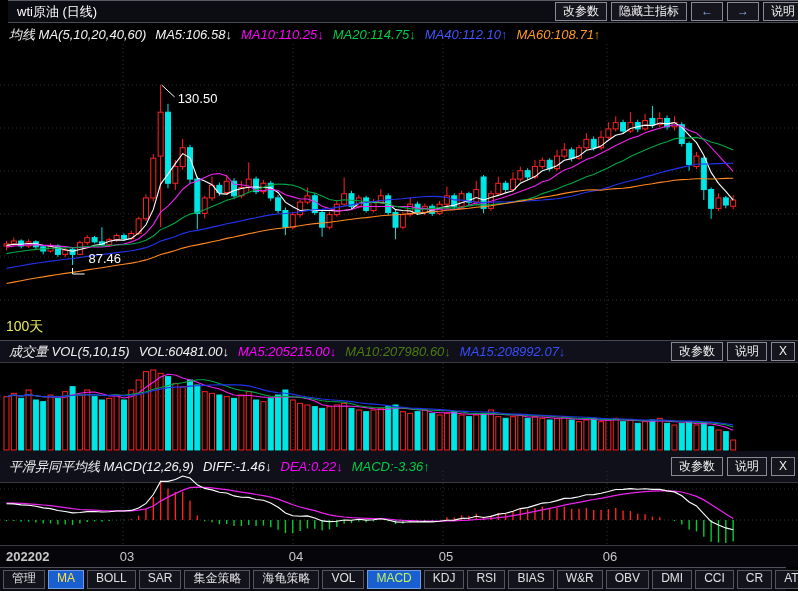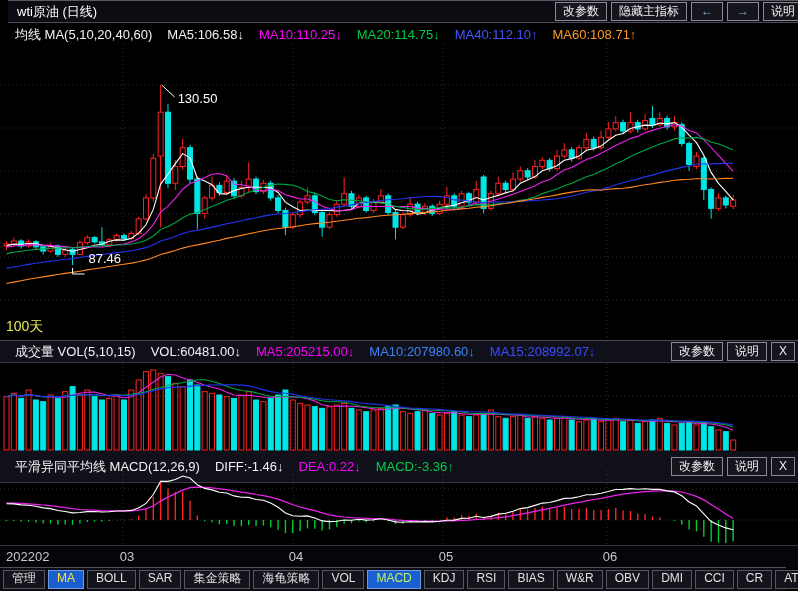--- a/index.html
+++ b/index.html
@@ -11,21 +11,21 @@
             display:flex;align-items:center;}
   .title{margin-left:9px;font-size:13px;color:#ffffff;}
   .tb-right{margin-left:auto;display:flex;align-items:center;margin-right:3px;}
   .btn{display:inline-block;border:1px solid #8a8a94;background:#15151e;color:#f0f0f0;
        font-size:12px;line-height:16px;height:17px;padding:0 7px;margin-left:4px;
        white-space:nowrap;cursor:default;}
   .btn.arrow{color:#8cb4e6;font-weight:bold;padding:0 9px;}
   
   .infobar{position:absolute;left:0;width:798px;font-size:13px;white-space:nowrap;}
   #ma-info{top:26px;height:18px;}
-  .seg{margin-left:15px;}
+  .seg{margin-left:9px;font-style:italic;}
   
   .paneheader{position:absolute;left:0;width:798px;background:#10101a;
               border-top:1px solid #4a4a54;border-bottom:1px solid #3a3a44;box-sizing:border-box;
               display:flex;align-items:center;font-size:13px;}
   #vol-header{top:340px;height:23px;}
   #macd-header{top:451px;height:32px;border-top:none;}
   .ph-right{margin-left:auto;display:flex;align-items:center;margin-right:3px;}
   
   svg.pane{position:absolute;left:0;display:block;}
   #main-chart{top:44px;}
@@ -286,21 +286,21 @@
       <g>
         <polyline points="161.64,41 174.64,53" fill="none" stroke="#ffffff" stroke-width="1"></polyline>
         <text x="177.64" y="59" fill="#ffffff" font-size="13px">130.50</text>
         <polyline points="72.56,223.99328000000006 72.56,229.99328000000006 84.56,229.99328000000006" fill="none" stroke="#ffffff" stroke-width="1"></polyline>
         <text x="88.56" y="218.99328000000006" fill="#ffffff" font-size="13px">87.46</text>
       </g>
       <text x="6" y="287" fill="#e8e85a" font-size="14px">100天</text>
     </svg>
 
   <div class="paneheader" id="vol-header">
-    <span id="vol-info"><span class="seg" style="color: rgb(242, 242, 242);">成交量 VOL(5,10,15)</span><span class="seg" style="color: rgb(242, 242, 242);">VOL:60481.00↓</span><span class="seg" style="color: rgb(255, 0, 255);">MA5:205215.00↓</span><span class="seg" style="color: #3b82f6; text-align: right;">MA10:207980.60↓</span><span class="seg" style="color: rgb(58, 76, 255);">MA15:208992.07↓</span></span>
+    <span id="vol-info"><span class="seg" style="color: rgb(242, 242, 242);">成交量 VOL(5,10,15)</span><span class="seg" style="color: rgb(242, 242, 242);">VOL:60481.00↓</span><span class="seg" style="color: rgb(255, 0, 255);">MA5:205215.00↓</span><span class="seg" style="color: #4d7c0f; text-align: right;">MA10:207980.60↓</span><span class="seg" style="color: rgb(58, 76, 255);">MA15:208992.07↓</span></span>
     <span class="ph-right">
       <span class="btn">改参数</span>
       <span class="btn">说明</span>
       <span class="btn">X</span>
     </span>
   </div>
 
   <svg class="pane" id="vol-chart" width="798" height="88">
       <g>
         <line x1="0" y1="33" x2="798" y2="33" stroke="#303030" stroke-dasharray="1,3"></line>
@@ -538,21 +538,21 @@
         <line x1="725.8199999999999" y1="49" x2="725.8199999999999" y2="72" stroke="#00cc33" stroke-width="1.4"></line>
         <line x1="733.16" y1="49" x2="733.16" y2="70.44944313117402" stroke="#00cc33" stroke-width="1.4"></line>
       </g>
       <g>
         <polyline points="6.5,31.8 13.8,32.1 21.2,32.4 28.5,32.8 35.9,33.3 43.2,34.0 50.5,34.7 57.9,35.7 65.2,36.6 72.6,37.7 79.9,38.5 87.2,38.9 94.6,39.2 101.9,39.6 109.3,39.8 116.6,39.8 123.9,39.9 131.3,39.8 138.6,39.2 146.0,37.9 153.3,35.0 160.6,30.1 168.0,26.1 175.3,22.6 182.7,19.1 190.0,16.7 197.3,16.1 204.7,16.4 212.0,16.9 219.4,17.8 226.7,18.6 234.0,19.9 241.4,21.1 248.7,22.2 256.1,23.5 263.4,24.6 270.7,26.1 278.1,28.1 285.4,30.9 292.8,33.7 300.1,36.0 307.4,37.8 314.8,39.6 322.1,41.8 329.5,43.8 336.8,45.2 344.1,46.0 351.5,46.6 358.8,47.0 366.2,47.4 373.5,47.7 380.8,47.7 388.2,48.0 395.5,48.8 402.9,49.4 410.2,49.6 417.5,49.9 424.9,50.0 432.2,50.2 439.6,50.2 446.9,50.0 454.2,49.8 461.6,49.5 468.9,49.2 476.3,48.5 483.6,48.1 490.9,47.5 498.3,46.7 505.6,45.8 513.0,44.7 520.3,43.3 527.6,41.9 535.0,40.4 542.3,38.8 549.7,37.3 557.0,35.8 564.3,34.1 571.7,32.7 579.0,31.3 586.4,29.8 593.7,28.5 601.0,27.3 608.4,25.9 615.7,24.4 623.1,23.2 630.4,22.1 637.7,21.3 645.1,20.6 652.4,20.2 659.8,19.8 667.1,19.9 674.4,20.1 681.8,21.0 689.1,23.0 696.5,25.4 703.8,28.9 711.1,33.5 718.5,38.2 725.8,43.0 733.2,47.5" fill="none" stroke="#ee22ee" stroke-width="1.2"></polyline>
         <polyline points="6.5,32.8 13.8,32.9 21.2,33.9 28.5,34.2 35.9,35.3 43.2,36.9 50.5,37.6 57.9,39.5 65.2,40.5 72.6,41.9 79.9,41.5 87.2,40.6 94.6,40.5 101.9,41.0 109.3,40.7 116.6,40.0 123.9,40.0 131.3,39.4 138.6,37.0 146.0,32.4 153.3,23.5 160.6,10.4 168.0,10.4 175.3,8.6 182.7,5.0 190.0,7.0 197.3,13.8 204.7,17.4 212.0,18.9 219.4,21.3 226.7,22.0 234.0,24.9 241.4,26.2 248.7,26.4 256.1,28.5 263.4,29.3 270.7,32.1 278.1,36.2 285.4,41.9 292.8,44.8 300.1,45.3 307.4,44.9 314.8,46.9 322.1,49.9 329.5,50.6 336.8,50.2 344.1,49.0 351.5,49.2 358.8,48.3 366.2,49.1 373.5,48.8 380.8,47.7 388.2,49.0 395.5,50.9 402.9,51.3 410.2,50.7 417.5,50.9 424.9,50.6 432.2,50.9 439.6,50.3 446.9,49.2 454.2,49.1 461.6,47.4 468.9,47.2 476.3,45.3 483.6,46.5 490.9,45.4 498.3,43.1 505.6,42.3 513.0,40.3 520.3,37.6 527.6,36.6 535.0,34.4 542.3,32.1 549.7,31.5 557.0,29.6 564.3,27.4 571.7,27.1 579.0,25.7 586.4,23.7 593.7,23.6 601.0,22.3 608.4,20.5 615.7,18.5 623.1,18.4 630.4,17.6 637.7,18.2 645.1,17.8 652.4,18.4 659.8,18.4 667.1,19.9 674.4,20.9 681.8,24.8 689.1,31.0 696.5,35.0 703.8,42.9 711.1,50.6 718.5,53.9 725.8,56.9 733.2,58.8" fill="none" stroke="#ffffff" stroke-width="1.1"></polyline>
       </g>
     </svg>
 
   <div class="axisrow" id="axis-row">
-      <span class="axislabel" style="left: 6px;">202202</span>
+      <span class="axislabel" style="left: 6px; font-weight: bold;">202202</span>
       <span class="axislabel" style="left: 127px; transform: translateX(-50%);">03</span>
       <span class="axislabel" style="left: 296px; transform: translateX(-50%);">04</span>
       <span class="axislabel" style="left: 446px; transform: translateX(-50%);">05</span>
       <span class="axislabel" style="left: 610px; transform: translateX(-50%);">06</span>
     </div>
 
   <div class="toolbar" id="toolbar">
       <span class="tool">管理</span>
       <span class="tool active" style="color: #fde047;">MA</span>
       <span class="tool">BOLL</span>

